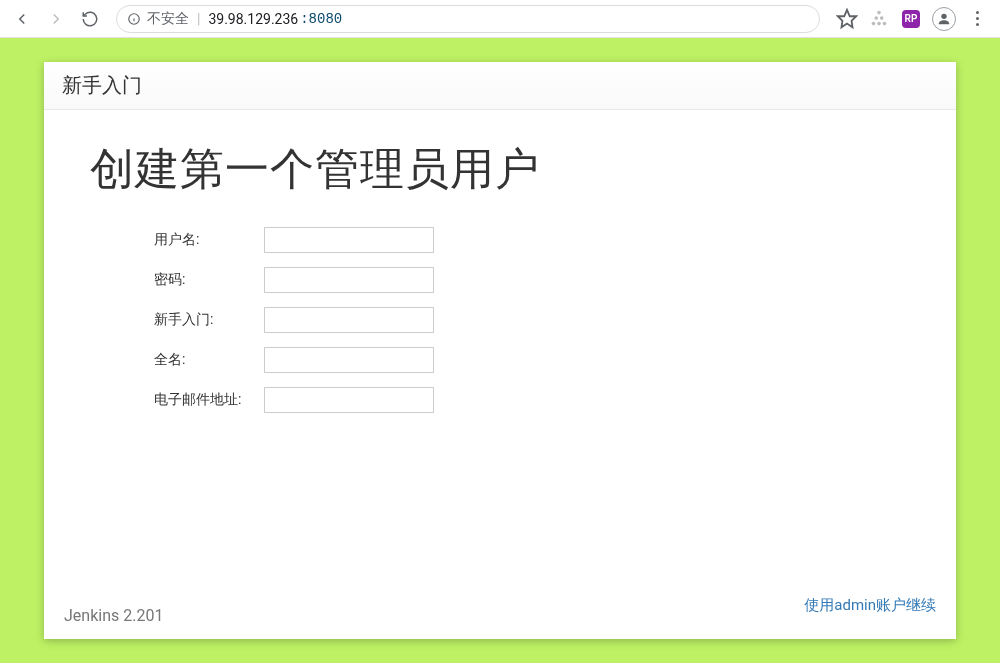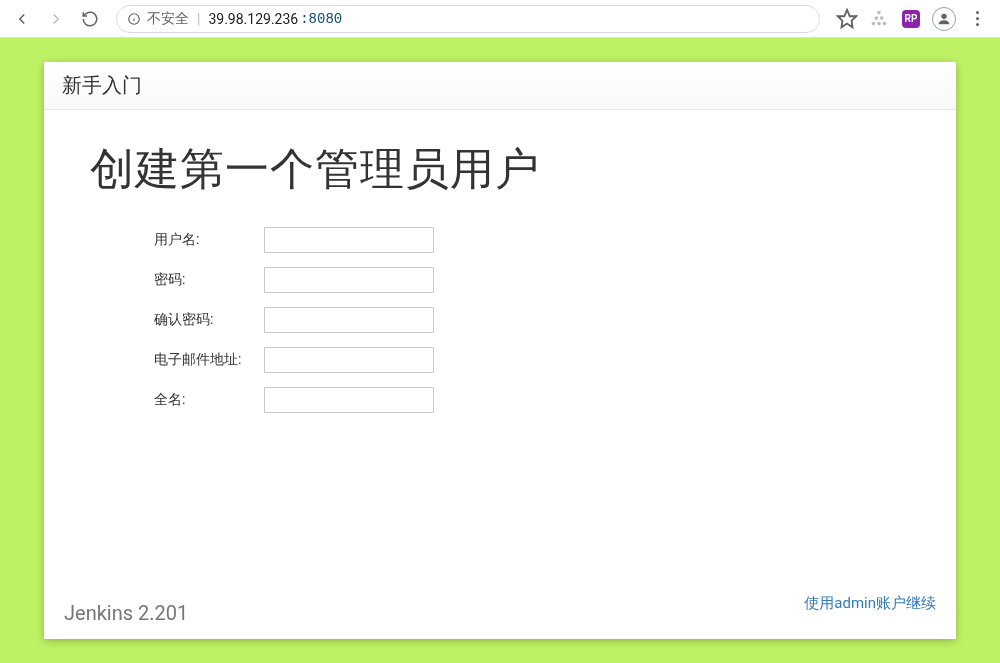--- a/index.html
+++ b/index.html
@@ -133,21 +133,21 @@
 
   .wizard-footer{
     margin-top:auto;
     display:flex;
     align-items:center;
     padding:14px 20px;
     border-top:0;
   }
   .version{
     color:#777;
-    font-size:20px;
+    font-size:16px;
     margin-top:20px;
   }
   .footer-actions{
     margin-left:auto;
     display:flex;
     gap:12px;
     flex-direction:column;
   }
   .link-btn{
     color:#337ab7;
@@ -246,29 +246,29 @@
     <div class="form-area">
       <div class="form-row">
         <label>用户名:</label>
         <input type="text" value="" style="">
       </div>
       <div class="form-row">
         <label>密码:</label>
         <input type="password" value="" style="">
       </div>
       <div class="form-row">
-        <label>确认密码:</label>
+        <label>新手入门:</label>
         <input type="password" value="" style="">
       </div>
       <div class="form-row">
+        <label>全名:</label>
+        <input type="text" value="" style="">
+      </div>
+      <div class="form-row">
         <label>电子邮件地址:</label>
-        <input type="text" value="" style="">
-      </div>
-      <div class="form-row">
-        <label>全名:</label>
         <input type="text" value="" style="">
       </div>
     </div>
 
     <div class="wizard-footer">
       <span class="version">Jenkins 2.201</span>
       <div class="footer-actions">
         <span class="link-btn">使用admin账户继续</span>
       </div>
     </div>

